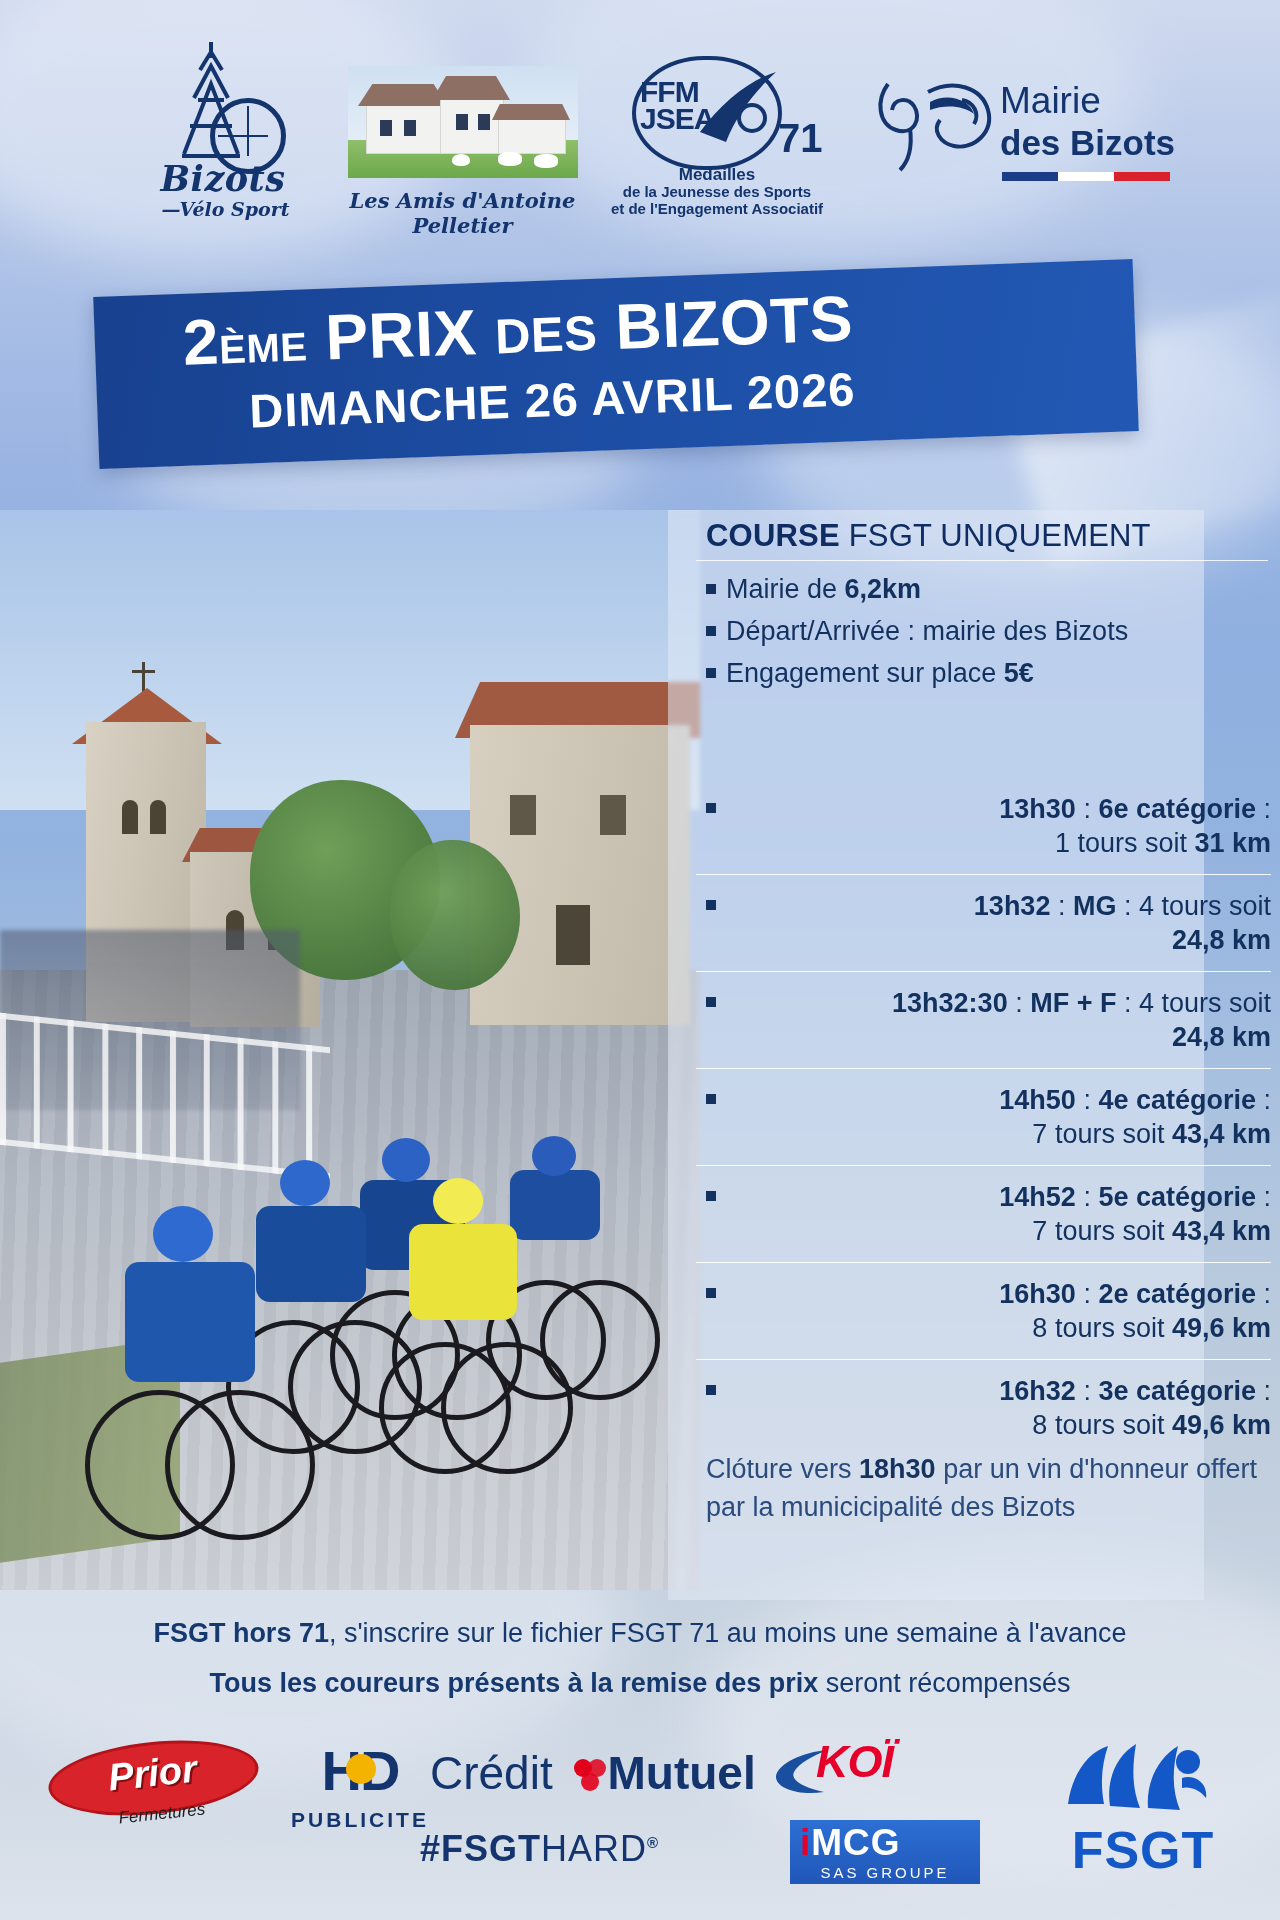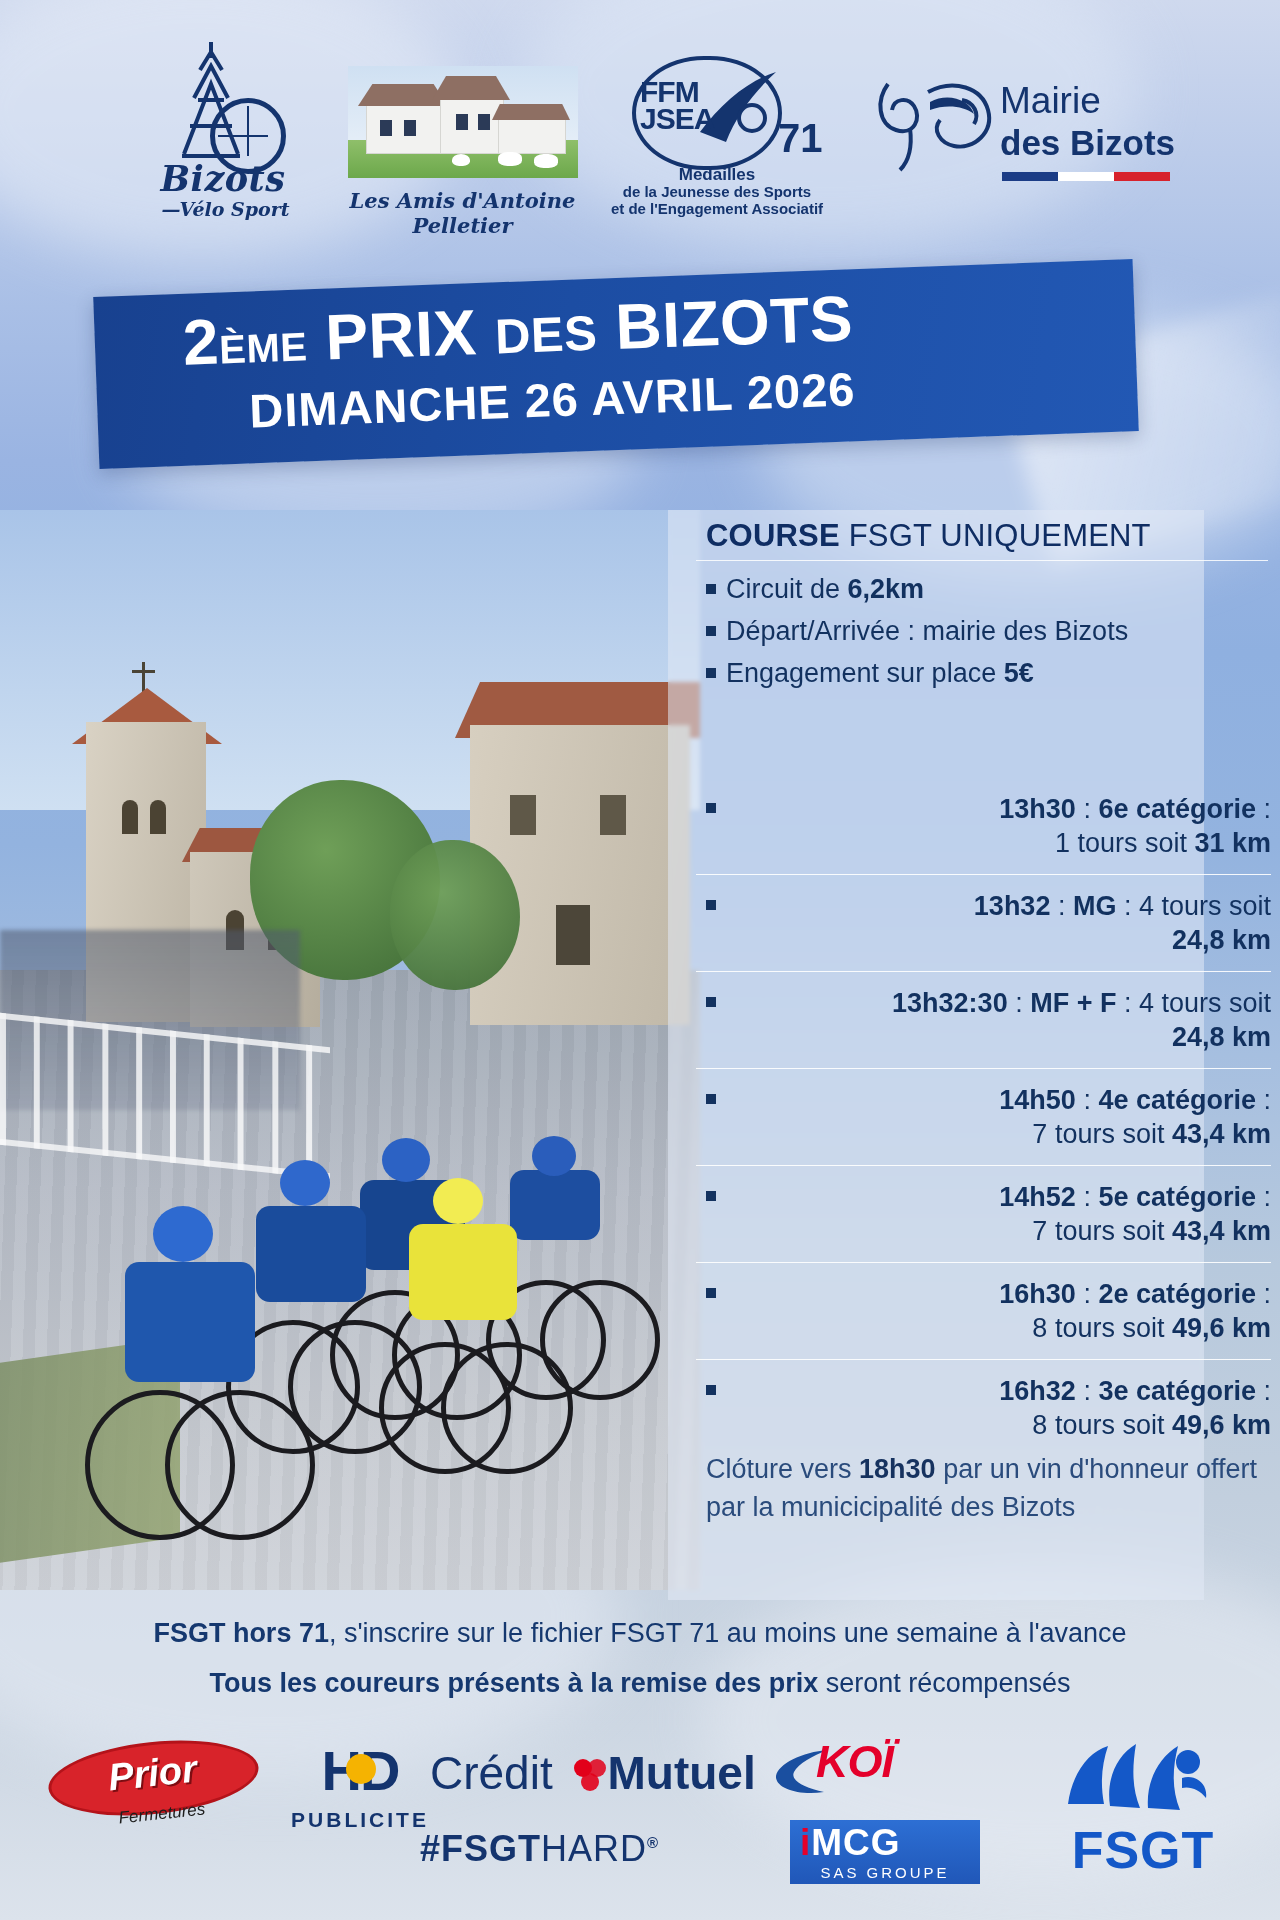--- a/index.html
+++ b/index.html
@@ -579,21 +579,21 @@
   <div class="panel">
     <div class="panel-head">
       <span>COURSE</span>
       <span class="light">FSGT UNIQUEMENT</span>
     </div>
     <div class="hr" style="top:50px;"></div>
 
     <div class="bullets">
       <div class="bline">
         <span class="sq"></span>
-        <span class="btext"><span>Circuit de </span><b>6,2km</b></span>
+        <span class="btext"><span>Mairie de </span><b>6,2km</b></span>
       </div>
       <div class="bline">
         <span class="sq"></span>
         <span class="btext">Départ/Arrivée : mairie des Bizots</span>
       </div>
       <div class="bline">
         <span class="sq"></span>
         <span class="btext"><span>Engagement sur place </span><b>5€</b></span>
       </div>
     </div>

